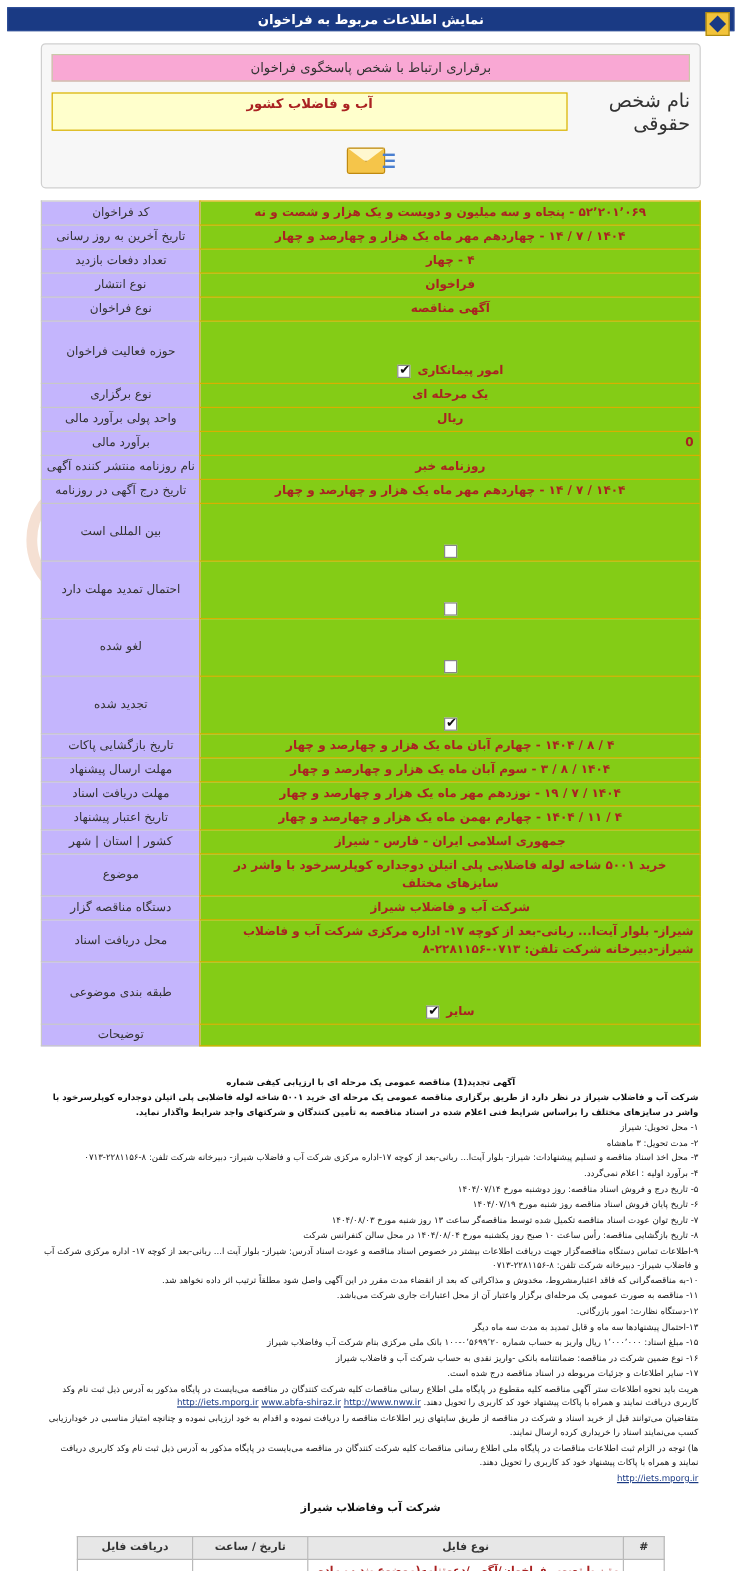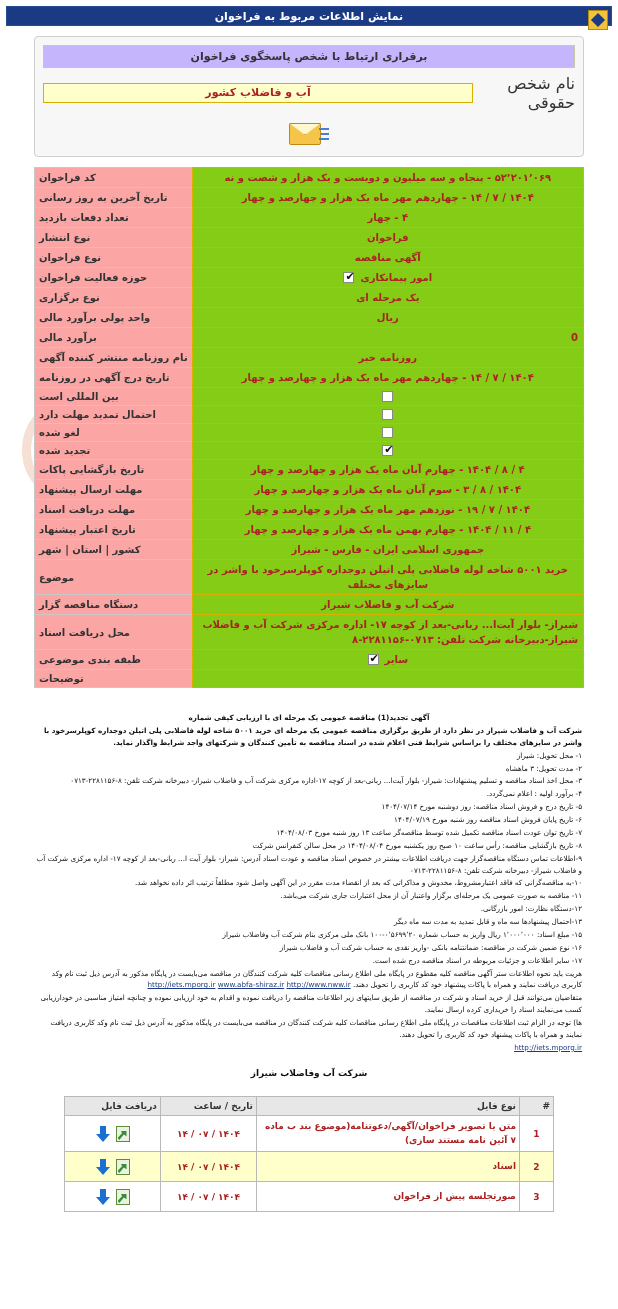--- a/index.html
+++ b/index.html
@@ -75,46 +75,46 @@
 
   
   .panel {
     margin: 10px 34px 0 34px;
     border: 1px solid #cfcfcf;
     background: #f7f7f7;
     border-radius: 4px;
     padding: 8px;
   }
   .panel-head {
-    background: #c4b5fd;
+    background: #f9a8d4;
     border: 1px solid #c9c9a8;
     text-align: center;
     font-size: 11px;
-    font-weight: bold;
+    font-weight: normal;
     color: #333;
     padding: 4px;
   }
   .panel-row {
     margin-top: 6px;
     display: flex;
     align-items: center;
     gap: 6px;
   }
   .panel-label {
     width: 96px;
     text-align: right;
     font-size: 16px;
     color: #333;
     flex: none;
   }
   .panel-input {
     flex: 1;
     background: #ffffcc;
     border: 1px solid #d8b000;
-    height: 20px;
+    height: 32px;
     line-height: 18px;
     font-size: 11px;
     font-weight: bold;
     color: #a22;
     text-align: center;
   }
   .panel-icon-row {
     margin-top: 8px;
     display: flex; justify-content: center;
   }
@@ -143,40 +143,40 @@
   
   table.info {
     margin: 10px 34px 0 34px;
     width: calc(100% - 68px);
     border-collapse: collapse;
     font-size: 10px;
   }
   table.info tr { }
   table.info td.lbl {
     width: 110px;
-    background: #fca5a5;
+    background: #c4b5fd;
     border: 1px solid #c8c8c8;
     color: #333;
-    font-weight: bold;
-    text-align: left;
+    font-weight: normal;
+    text-align: center;
     padding: 3px 4px;
     white-space: nowrap;
   }
   table.info td.val {
     border: 1px solid #d8b000;
     background: #84cc16;
     padding: 2px 5px;
     color: #a22;
     font-weight: bold;
     text-align: center;
     font-size: 10px;
     line-height: 1.5;
   }
   table.info td.val.left { text-align: right; }
-  .cellrow { display: flex; align-items: center; justify-content: center; gap: 6px; }
+  .cellrow { display: flex; align-items: center; justify-content: center; gap: 6px; margin-top: 32px; }
 
   .chk {
     display: inline-block;
     width: 11px; height: 11px;
     border: 1px solid #888;
     background: #fff;
     position: relative;
     vertical-align: middle;
     flex: none;
   }
@@ -218,21 +218,21 @@
     width: calc(100% - 128px);
     border-collapse: collapse;
     font-size: 9px;
   }
   table.files th {
     background: #e7e7e7;
     border: 1px solid #b9b9b9;
     color: #333;
     font-weight: bold;
     padding: 4px 3px;
-    text-align: right;
+    text-align: center;
   }
   table.files td {
     border: 1px solid #b9b9b9;
     padding: 4px 3px;
     text-align: center;
     color: #a22;
     font-weight: bold;
     background: #fff;
     height: 30px;
   }

